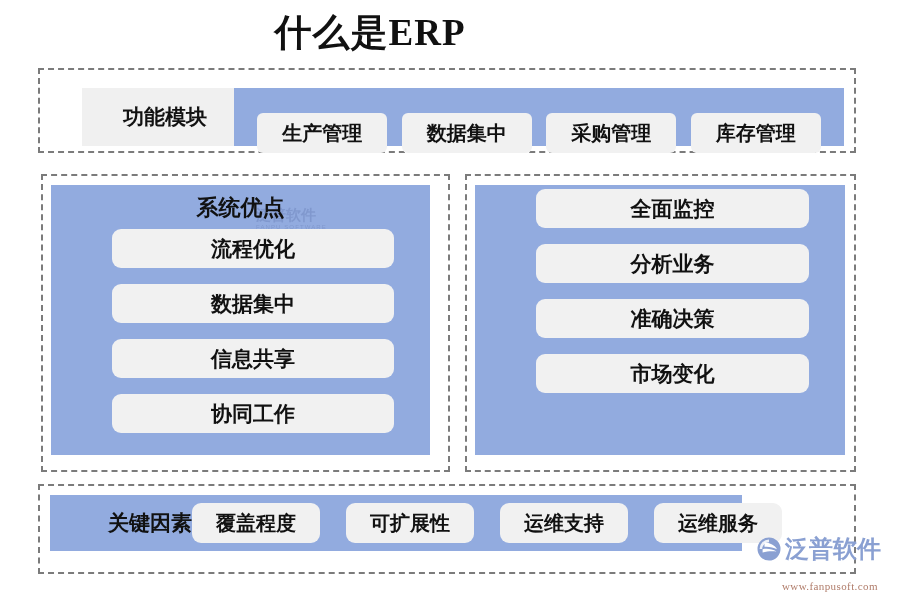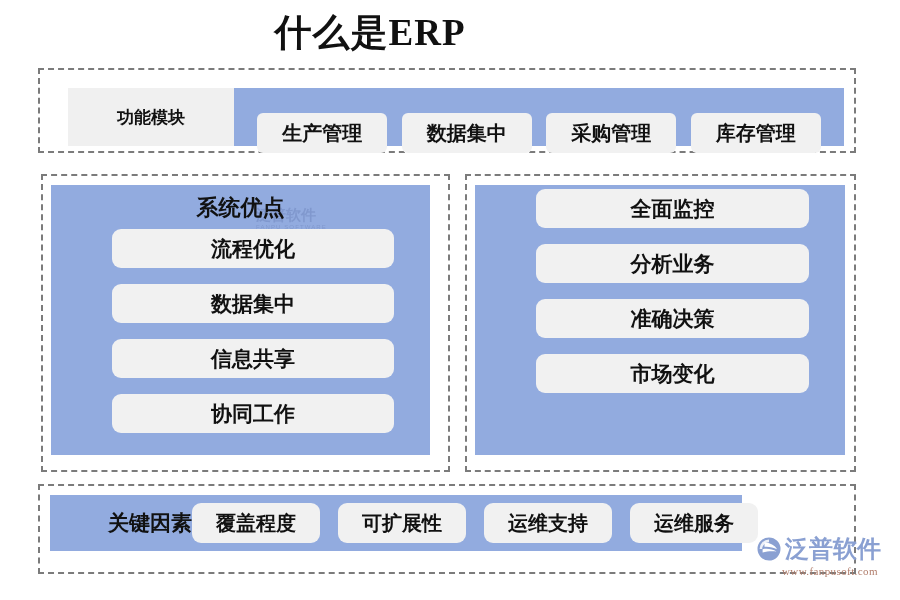--- a/index.html
+++ b/index.html
@@ -65,29 +65,29 @@
     background: #92ABDF;
     box-sizing: border-box;
     overflow: hidden;
   }
   #strengths-panel { left: 51px;  top: 185px; width: 379px; height: 270px; }
   #analytics-panel { left: 475px; top: 185px; width: 370px; height: 270px; }
 
   
   .gray-slab {
     position: absolute;
-    left: 68px;
+    left: 82px;
     top: 88px;
     width: 166px;
     height: 58px;
     background: #F0F0F0;
     display: flex;
     align-items: center;
     justify-content: center;
-    font-size: 17px;
+    font-size: 21px;
     font-weight: 700;
     color: #111;
     box-sizing: border-box;
   }
 
   
   .bar-pill-row {
     position: absolute;
     top: 16px;
     left: 0;
@@ -192,21 +192,21 @@
     font-size: 21px;
     font-weight: 700;
     color: #111;
     white-space: nowrap;
   }
   .factors-pills {
     flex: 1;
     display: flex;
     align-items: center;
     justify-content: flex-end;
-    gap: 18px;
+    gap: 26px;
     padding-right: 10px;
   }
   #factors-bar .pill {
     width: 128px;
     height: 40px;
     border-radius: 9px;
   }
 
   
   .corner-logo {
@@ -236,21 +236,21 @@
     line-height: 26px;
     letter-spacing: 0px;
     white-space: nowrap;
     font-family: "Liberation Serif", "DejaVu Serif", serif;
   }
   .corner-logo .logo-url {
     font-size: 11px;
     color: #b07c6a;
     letter-spacing: .4px;
     line-height: 14px;
-    margin-top: 2px;
+    margin-top: 17px;
     margin-left: 26px;
     white-space: nowrap;
     font-family: "Liberation Serif", "DejaVu Serif", serif;
   }
 </style>
 </head>
 <body>
 
 <div id="canvas">
 

